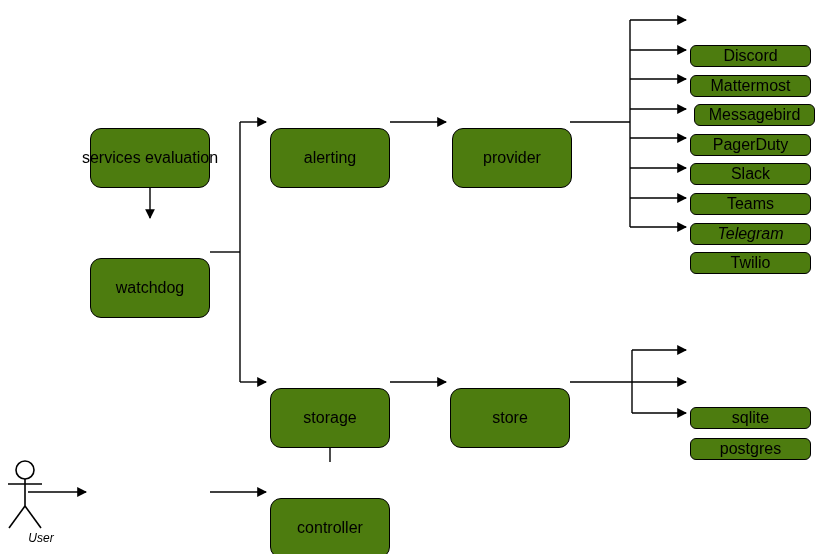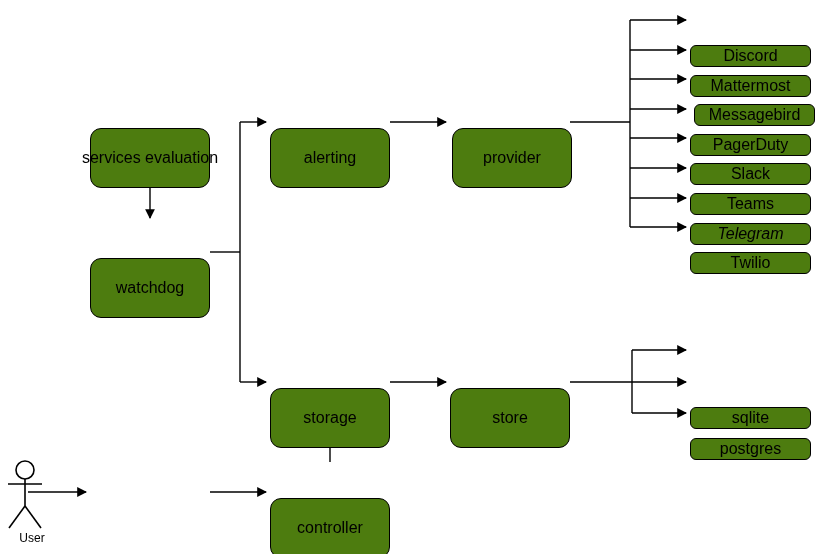--- a/index.html
+++ b/index.html
@@ -111,21 +111,21 @@
       <g stroke-width="1.6">
         <circle cx="25" cy="470" r="9" fill="none"></circle>
         <line x1="25" y1="479" x2="25" y2="506"></line>
         <line x1="8" y1="484" x2="42" y2="484"></line>
         <line x1="25" y1="506" x2="9" y2="528"></line>
         <line x1="25" y1="506" x2="41" y2="528"></line>
       </g>
     </g>
   </svg>
 
-  <div class="actor-label" style="left:7px; top:531px; width:50px;">User</div>
+  <div class="actor-label" style="left:16px; top:531px; width:50px;font-style:italic;">User</div>
 
   <div class="node big" style="left:90px; top:92px;">services evaluation</div>
 
   <div class="node big" style="left:90px; top:222px;">watchdog</div>
 
   <div class="node big" style="left:270px; top:92px;">alerting</div>
 
   <div class="node big" style="left:452px; top:92px;">provider</div>
 
   <div class="node big" style="left:270px; top:352px;">storage</div>

